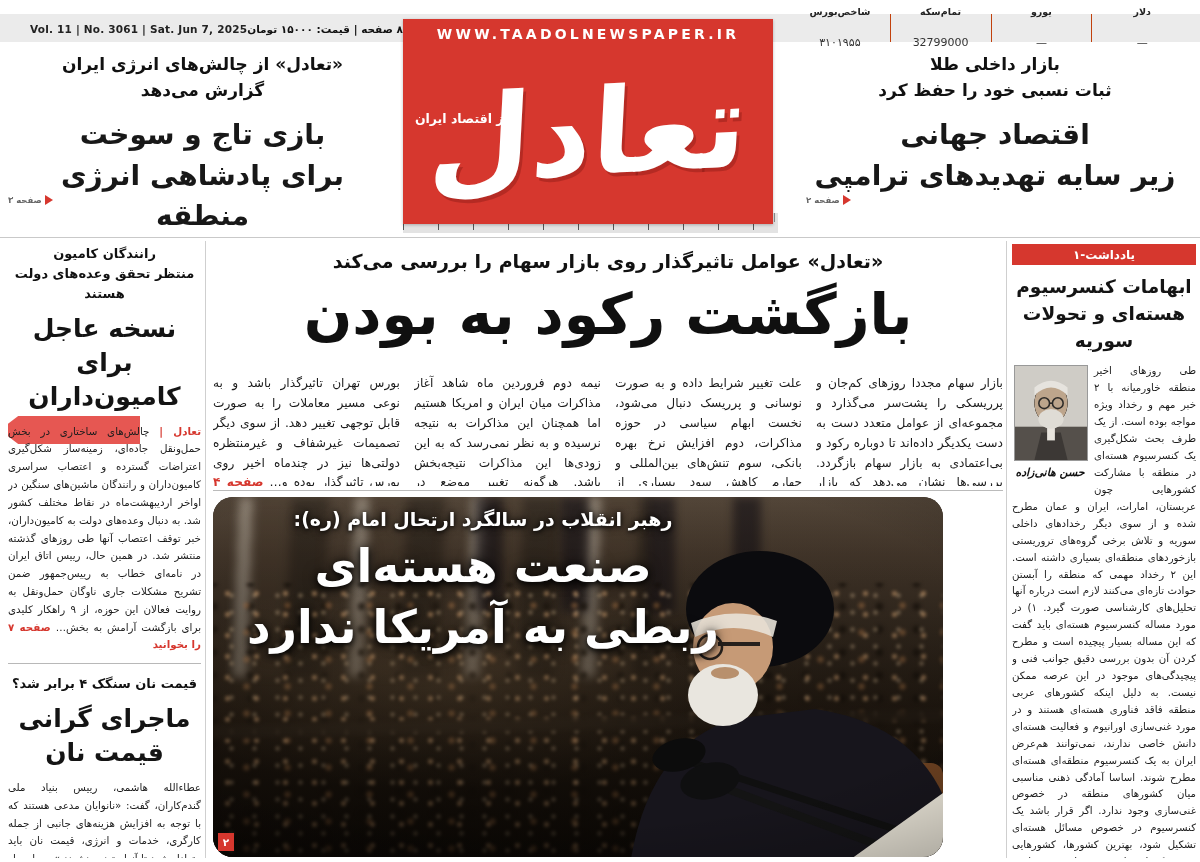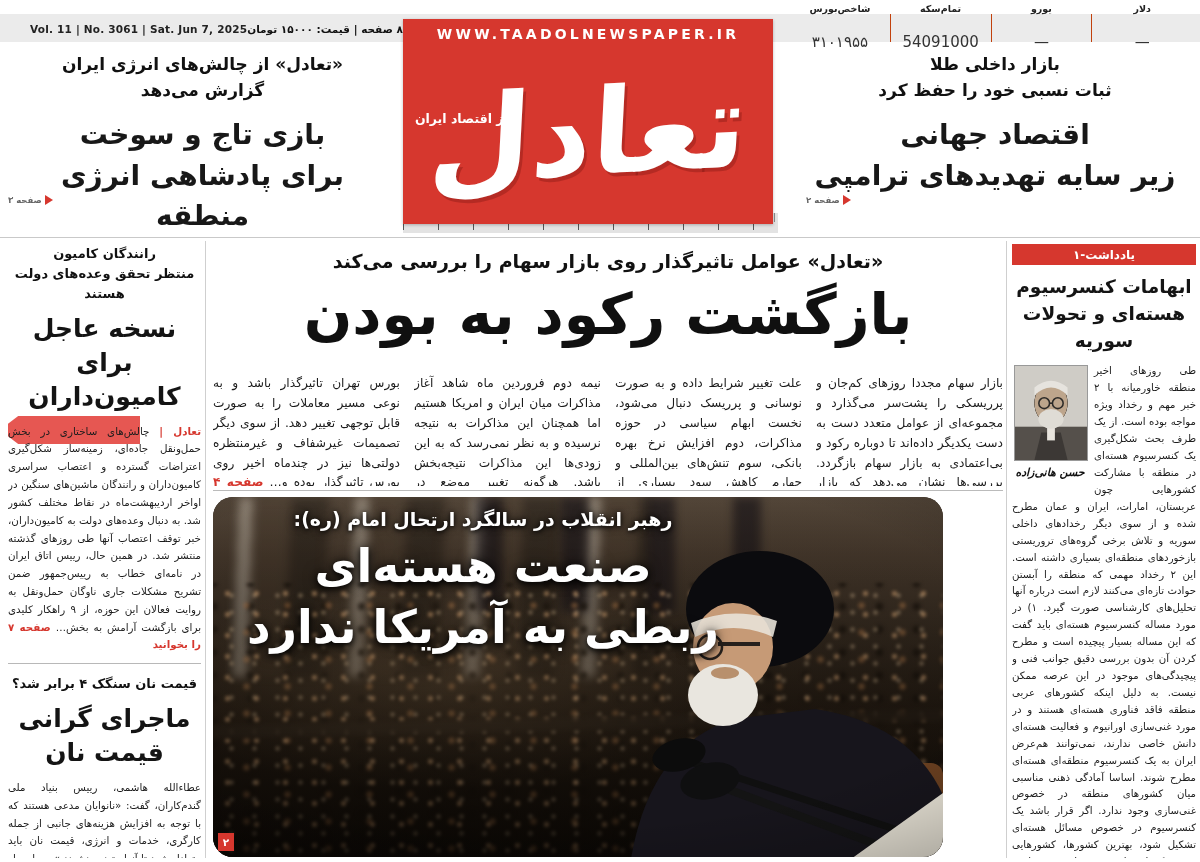--- a/index.html
+++ b/index.html
@@ -9,21 +9,21 @@
 
   
   .gray-strip { position:absolute; left:0; top:14px; width:1200px; height:28px; background:#ebebeb; }
   .issue-info { position:absolute; left:30px; top:19px; width:372px; height:20px; display:flex; align-items:center; justify-content:space-between; direction:ltr; }
   .issue-en { font-size:10.5px; color:#222; font-weight:bold; white-space:nowrap; letter-spacing:.2px; }
   .issue-fa { font-size:10.5px; color:#111; font-weight:bold; direction:rtl; white-space:nowrap; }
   .market { position:absolute; left:790px; top:14px; width:402px; height:28px; display:flex; direction:rtl; align-items:stretch; }
   .market-cell { flex:1; display:flex; flex-direction:column; align-items:center; justify-content:center; border-left:1px solid #c2410c; padding:1px 2px; }
   .market-cell:last-child { border-left:none; }
   .market-label { font-size:9.5px; color:#222; font-weight:bold; line-height:1.15; }
-  .market-value { font-size:15px; color:#333; line-height:1.15;margin-top:19px; }
+  .market-value { font-size:11px; color:#333; line-height:1.15;margin-top:19px; }
 
   
   .logo-box { position:absolute; left:403px; top:19px; width:370px; height:205px; background:#d6372e; z-index:3; overflow:hidden; box-shadow:0 1px 3px rgba(0,0,0,.25); }
   .logo-url { position:absolute; left:0; top:7px; width:100%; text-align:center; color:#fff; font-weight:bold; font-size:14px; letter-spacing:3.2px; direction:ltr; }
   .logo-callig { position:absolute; left:0; top:26px; width:100%; height:175px; display:flex; align-items:center; justify-content:center; color:#fff; font-weight:bold; font-size:118px; transform:rotate(-3deg) skewX(-6deg); text-shadow:3px 4px 0 rgba(120,20,15,.35); }
   .logo-tagline { position:absolute; right:255px; top:92px; color:#fff; font-weight:bold; font-size:12.5px; letter-spacing:1px; }
   .logo-ruler { position:absolute; left:403px; top:213px; width:375px; height:20px; background:#e3e3e3;
     background-image:
       repeating-linear-gradient(90deg, #8a8a8a 0 1px, transparent 1px 7px),
       repeating-linear-gradient(90deg, #555 0 1px, transparent 1px 35px);
@@ -114,21 +114,21 @@
     <div class="market-cell">
       <span class="market-label">دلار</span>
       <span class="market-value">—</span>
     </div>
     <div class="market-cell">
       <span class="market-label">یورو</span>
       <span class="market-value">—</span>
     </div>
     <div class="market-cell">
       <span class="market-label">تمام‌سکه</span>
-      <span class="market-value">54091000</span>
+      <span class="market-value">32799000</span>
     </div>
     <div class="market-cell">
       <span class="market-label">شاخص‌بورس</span>
       <span class="market-value">۳۱۰۱۹۵۵</span>
     </div>
   </div>
 
   <div class="logo-box">
     <div class="logo-url">WWW.TAADOLNEWSPAPER.IR</div>
     <div class="logo-callig">تعادل</div>

